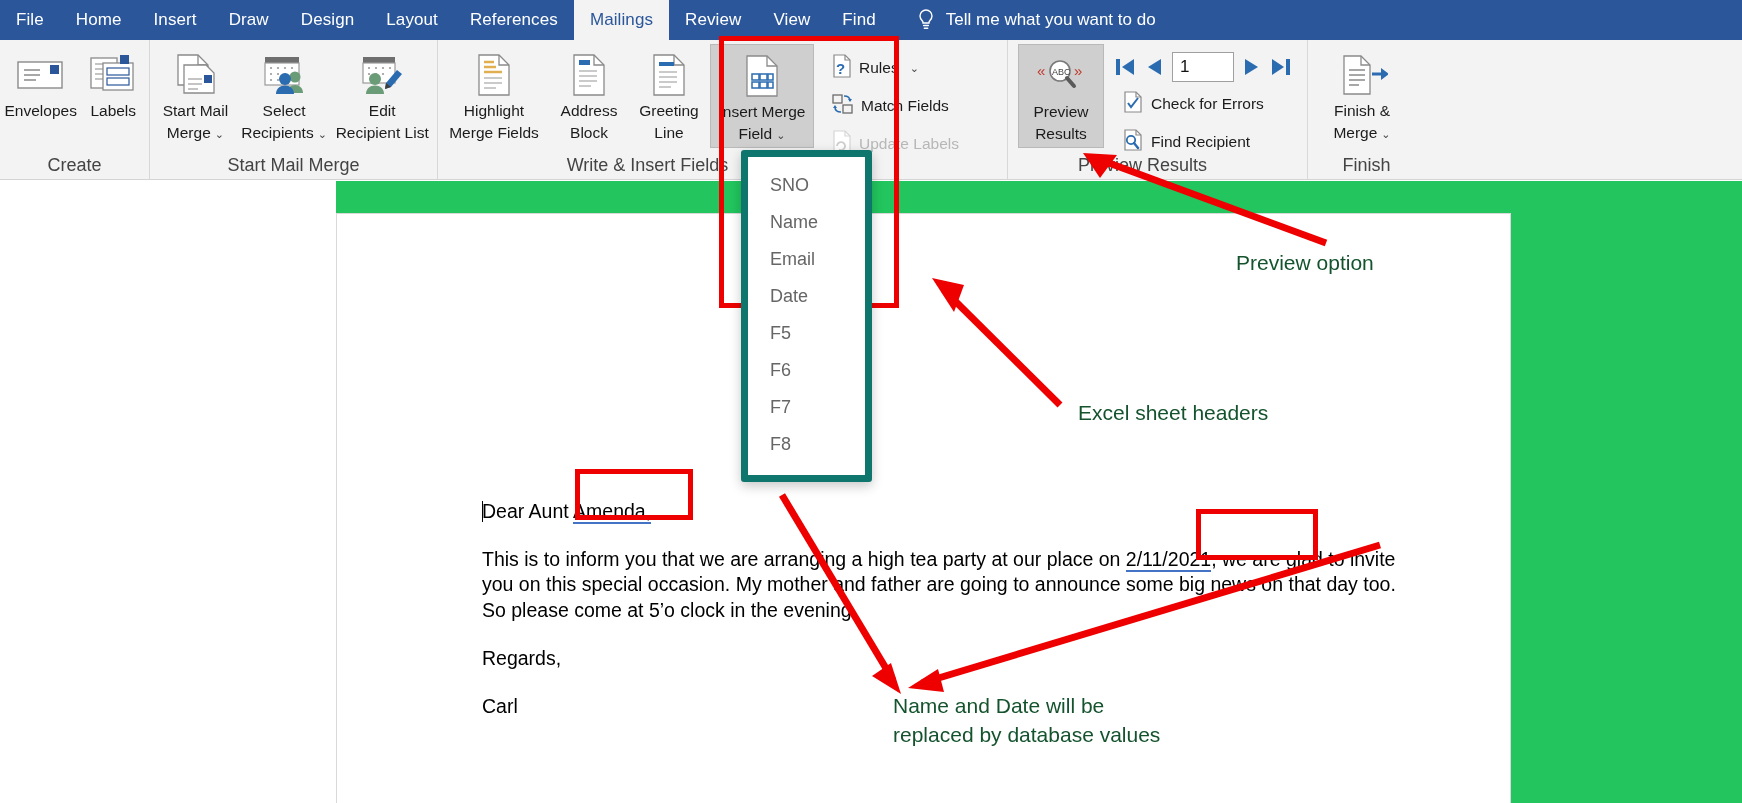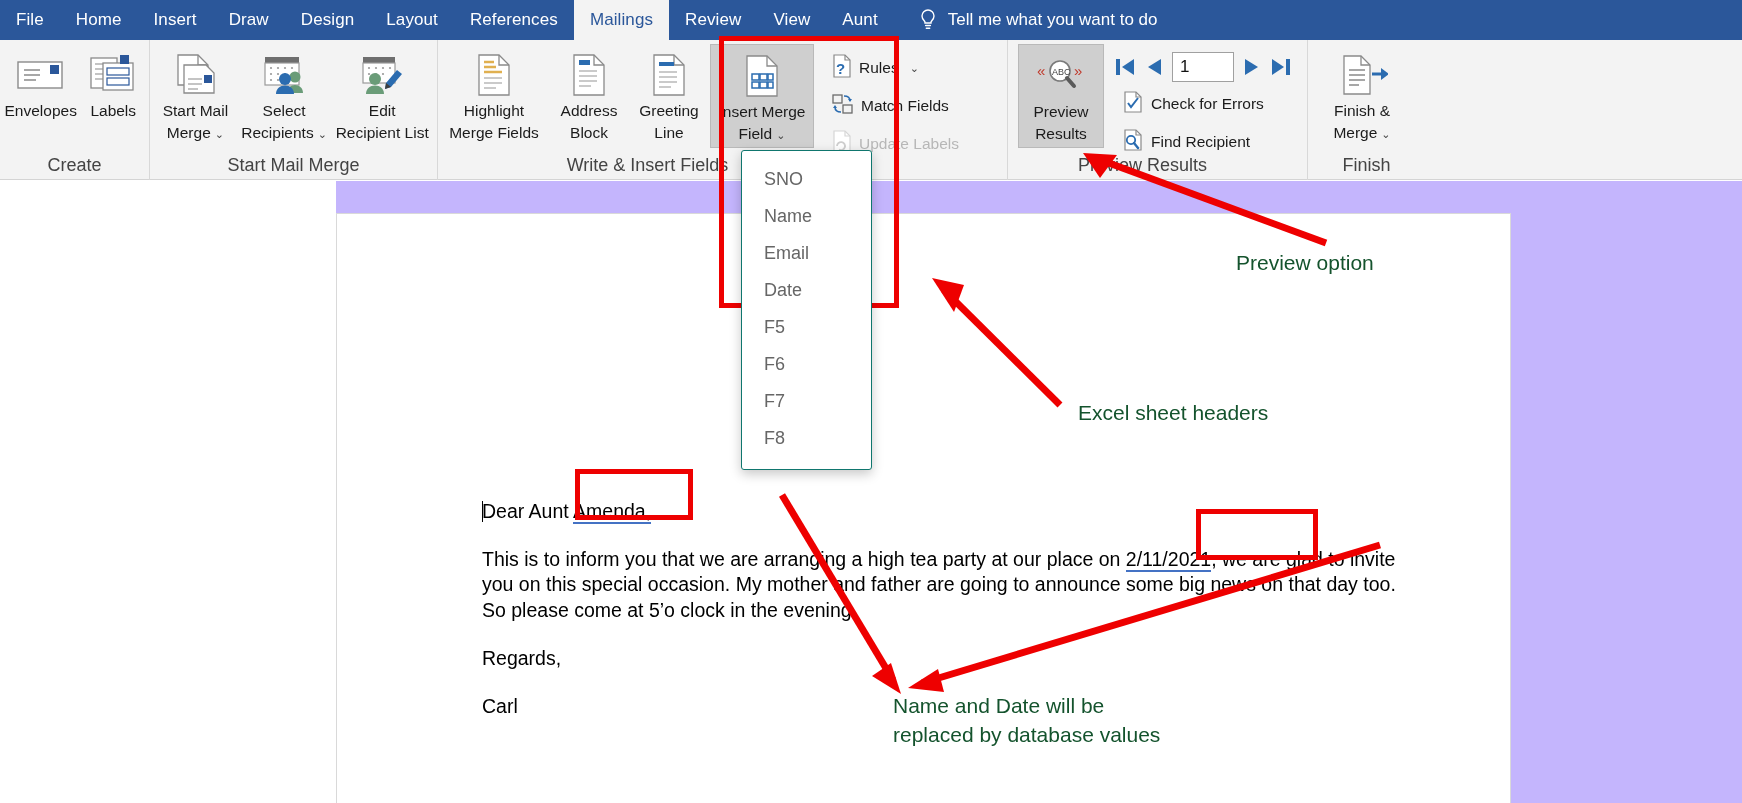--- a/index.html
+++ b/index.html
@@ -74,21 +74,21 @@
   .navrow { display:flex; align-items:center; gap: 9px; padding: 8px 6px 0 10px; }
   .navbtn { cursor: pointer; display:flex; align-items:center; }
   .recnum {
     width: 62px; height: 30px; border: 1px solid #a0a0a0; background: #fff;
     font-size: 17px; color: #111; padding: 0 7px; line-height: 28px;
   }
 
   
   .docarea {
     position: absolute; left: 0; top: 181px; width: 1742px; height: 622px;
-    background: #c4b5fd;
+    background: #22c55e;
   }
   .leftpane { position:absolute; left:0; top:0; width: 336px; height: 622px; background:#ffffff; }
   .page {
     position: absolute; left: 336px; top: 32px; width: 1175px; height: 590px;
     background: #ffffff; border: 1px solid #d9d9d9; border-bottom: none;
   }
   .doctext {
     position: absolute; left: 145px; top: 285px; width: 920px;
     font-family: "Liberation Sans", sans-serif;
     font-size: 19.5px; color: #000; line-height: 1.32;
@@ -103,21 +103,21 @@
   .redbox { position:absolute; border: 5px solid #ee0000; }
   .annotxt {
     position:absolute; color:#14532d; font-size: 21px; line-height: 1.35;
     font-family: "Liberation Sans", sans-serif; white-space: pre;
   }
 
   
   .dropdown {
     position: absolute; left: 741px; top: 150px; width: 131px;
     background: #ffffff;
-    border: 1px solid #0f766e;
+    border: 7px solid #0f766e;
     border-radius: 3px;
     box-shadow: 0 4px 12px rgba(0,0,0,.22);
     padding: 10px 0 12px 0;
     z-index: 30;
   }
   .ditem {
     font-size: 18px; color: #666; padding: 8px 0 8px 22px; cursor: pointer;
   }
 </style>
 </head>
@@ -150,21 +150,21 @@
     <div class="tab active">
         <span>Mailings</span>
       </div>
     <div class="tab">
         <span>Review</span>
       </div>
     <div class="tab">
         <span>View</span>
       </div>
     <div class="tab">
-        <span>Aunt</span>
+        <span>Find</span>
       </div>
     <div class="tellme">
       <span>
         <svg class="bulb" viewBox="0 0 20 24">
             <path d="M10 2c-3.3 0-6 2.6-6 5.9 0 2.2 1.2 3.7 2.2 4.9.5.6.8 1.1.8 1.7v.5h6v-.5c0-.6.3-1.1.8-1.7C14.8 11.6 16 10.1 16 7.9 16 4.6 13.3 2 10 2z" fill="none" stroke="#fff" stroke-width="1.4"></path>
             <path d="M7.6 17.5h4.8M8.3 20.3h3.4" stroke="#fff" stroke-width="1.4" fill="none" stroke-linecap="round"></path>
           </svg>
       </span>
       <span>Tell me what you want to do</span>
     </div>

